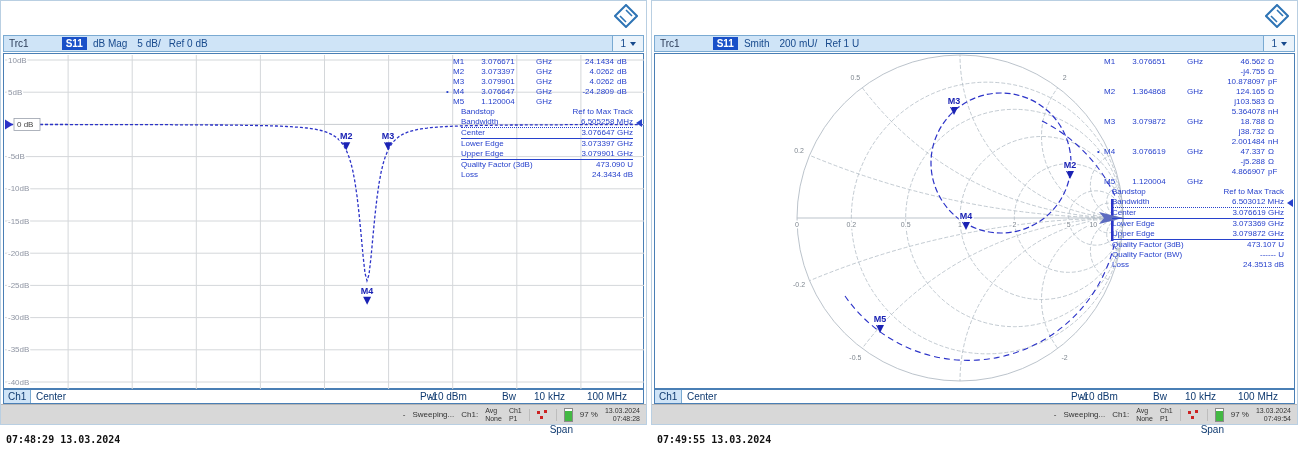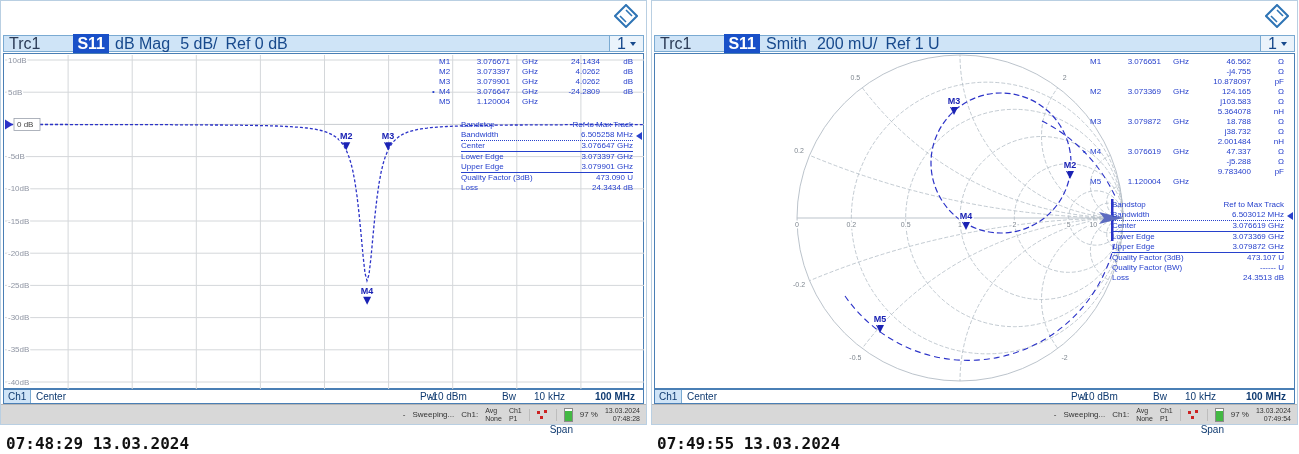--- a/index.html
+++ b/index.html
@@ -1,64 +1,64 @@
 <!DOCTYPE html>
 <html><head>
 <meta charset="utf-8">
 <style>
   html,body{margin:0;padding:0;}
   body{width:1299px;height:454px;background:#ffffff;font-family:"Liberation Sans",sans-serif;position:relative;overflow:hidden;}
   .window{position:absolute;top:0;width:647px;height:425px;background:#fff;border:1px solid #b9cfe2;box-sizing:border-box;}
   #win-left{left:0;}
   #win-right{left:651px;}
   .logo{position:absolute;top:3px;right:8px;width:24px;height:24px;}
-  .toolbar{position:absolute;top:34px;left:2px;right:2px;height:17px;background:#cfe4f7;border:1px solid #7aaad2;display:flex;align-items:center;font-size:16px;color:#17498c;box-sizing:border-box;}
+  .toolbar{position:absolute;top:34px;left:2px;right:2px;height:17px;background:#cfe4f7;border:1px solid #7aaad2;display:flex;align-items:center;font-size:10px;color:#17498c;box-sizing:border-box;}
   .toolbar .trc{padding:0 5px;color:#2b3b57;}
   .toolbar .s11{background:#1950c8;color:#fff;padding:1px 4px;font-weight:bold;margin-left:28px;}
   .toolbar .fmt{padding:0 6px;}
   .toolbar .scale{padding:0 4px;}
   .toolbar .ref{padding:0 4px;}
   .trace-sel{margin-left:auto;background:#eaf3fb;border-left:1px solid #7aaad2;height:100%;display:flex;align-items:center;gap:4px;padding:0 7px;color:#17498c;cursor:pointer;}
   .chev{width:0;height:0;border-left:3px solid transparent;border-right:3px solid transparent;border-top:4px solid #17498c;}
   .plot{position:absolute;top:52px;left:2px;right:2px;bottom:35px;border:1px solid #4a7fb5;background:#fff;box-sizing:border-box;}
   .plot svg{position:absolute;left:0;top:0;}
   .mtable{position:absolute;top:3px;right:10px;color:#2741cc;font-size:8px;line-height:10px;}
   .mrow{display:flex;white-space:pre;}
   .c-b{width:7px;text-align:left;}
   .c-n{width:19px;text-align:left;}
-  .c-f{width:52px;text-align:right;}
+  .c-f{width:52px;text-align:center;}
   .c-fu{width:22px;text-align:left;padding-left:12px;}
   .c-v{width:56px;text-align:right;}
-  .c-vu{width:16px;text-align:right;padding-left:17px;}
-  .bandstop{margin-top:13px;width:172px;margin-left:auto;}
+  .c-vu{width:16px;text-align:left;padding-left:3px;}
+  .bandstop{margin-top:0;width:172px;margin-left:auto;}
   .brow{display:flex;position:relative;line-height:10px;}
   .brow .bl{flex:1;text-align:left;}
   .brow .bv{}
   .brow.u-dot{border-bottom:1px dotted #2741cc;gap:36px;}
   .brow.u-solid{border-bottom:1px solid #2741cc;}
   .tri-left{position:absolute;right:-9px;top:2px;width:0;height:0;border-top:4px solid transparent;border-bottom:4px solid transparent;border-right:6px solid #2741cc;}
   .chanbar{position:absolute;left:2px;right:2px;bottom:20px;height:15px;border:1px solid #4a7fb5;background:#fff;font-size:10px;color:#0f3a70;box-sizing:border-box;}
   .chanbar span{position:absolute;top:1px;}
   .ch-chip{left:0;top:0!important;bottom:0;background:#cfe4f7;border-right:1px solid #7aaad2;padding:1px 4px 0 4px;}
   .c-center-l{left:32px;} .c-center-v{left:100px;margin-top:24px;}
   .c-pwr-l{left:388px;padding-left:28px;} .c-pwr-v{left:425px;}
   .c-bw-l{left:498px;} .c-bw-v{left:530px;}
-  .c-span-l{right:70px;margin-top:33px;} .c-span-v{right:8px;font-weight:bold;}
+  .c-span-l{right:70px;margin-top:33px;} .c-span-v{right:16px;}
   .statusbar{position:absolute;left:0;right:0;bottom:0;height:19px;background:#d8d8d8;border-top:1px solid #b5b5b5;display:flex;align-items:center;font-size:8px;color:#333;}
   .st-group{margin-left:auto;display:flex;align-items:center;gap:7px;margin-right:6px;}
   .stk{display:flex;flex-direction:column;font-size:7px;line-height:8px;}
   .stk.rt{text-align:right;}
   .vsep{width:1px;height:12px;background:#bdbdbd;}
   .battery{width:7px;height:12px;border:1px solid #8a8a8a;background:linear-gradient(to top,#43b843 85%,#fff 85%);}
   .reddots{position:relative;width:12px;height:10px;}
   .reddots i{position:absolute;width:3px;height:3px;background:#cc2222;}
   .reddots i:nth-child(1){left:0;top:1px;}
   .reddots i:nth-child(2){left:7px;top:0;}
   .reddots i:nth-child(3){left:3px;top:6px;}
-  .timestamp{position:absolute;top:434px;font-family:"DejaVu Sans Mono",monospace;font-size:16px;font-weight:bold;color:#111;}
+  .timestamp{position:absolute;top:434px;font-family:"DejaVu Sans Mono",monospace;font-size:10px;font-weight:bold;color:#111;}
   #ts-left{left:6px;} #ts-right{left:657px;}
 </style>
 </head>
 <body>
 
 <div class="window" id="win-left">
   <svg class="logo" viewBox="0 0 24 24">
     <path d="M12 1 L23 12 L12 23 L1 12 Z" fill="none" stroke="#2e74b5" stroke-width="2"></path>
     <path d="M12 6 L18 12 M6 12 L12 18" stroke="#2e74b5" stroke-width="1.6" fill="none"></path>
   </svg>
@@ -279,29 +279,29 @@
         </g>
         <g>
           <polygon points="225,279 221,271 229,271" fill="#1a22b4"></polygon>
           <text x="225" y="268" text-anchor="middle" font-size="9" font-weight="bold" fill="#1a22b4" font-family="Liberation Sans, sans-serif" paint-order="stroke" stroke="#ffffff" stroke-width="3">M5</text>
         </g>
       </svg>
     <div class="mtable" id="mtable-right">
         <div class="mrow"><span class="c-b"></span><span class="c-n">M1</span><span class="c-f">3.076651</span><span class="c-fu">GHz</span><span class="c-v">46.562</span><span class="c-vu">Ω</span></div>
         <div class="mrow"><span class="c-b"></span><span class="c-n"></span><span class="c-f"></span><span class="c-fu"></span><span class="c-v">-j4.755</span><span class="c-vu">Ω</span></div>
         <div class="mrow"><span class="c-b"></span><span class="c-n"></span><span class="c-f"></span><span class="c-fu"></span><span class="c-v">10.878097</span><span class="c-vu">pF</span></div>
-        <div class="mrow"><span class="c-b"></span><span class="c-n">M2</span><span class="c-f">3.073369</span><span class="c-fu">GHz</span><span class="c-v">124.165</span><span class="c-vu">Ω</span></div>
+        <div class="mrow"><span class="c-b"></span><span class="c-n">M2</span><span class="c-f">1.364868</span><span class="c-fu">GHz</span><span class="c-v">124.165</span><span class="c-vu">Ω</span></div>
         <div class="mrow"><span class="c-b"></span><span class="c-n"></span><span class="c-f"></span><span class="c-fu"></span><span class="c-v">j103.583</span><span class="c-vu">Ω</span></div>
         <div class="mrow"><span class="c-b"></span><span class="c-n"></span><span class="c-f"></span><span class="c-fu"></span><span class="c-v">5.364078</span><span class="c-vu">nH</span></div>
         <div class="mrow"><span class="c-b"></span><span class="c-n">M3</span><span class="c-f">3.079872</span><span class="c-fu">GHz</span><span class="c-v">18.788</span><span class="c-vu">Ω</span></div>
         <div class="mrow"><span class="c-b"></span><span class="c-n"></span><span class="c-f"></span><span class="c-fu"></span><span class="c-v">j38.732</span><span class="c-vu">Ω</span></div>
         <div class="mrow"><span class="c-b"></span><span class="c-n"></span><span class="c-f"></span><span class="c-fu"></span><span class="c-v">2.001484</span><span class="c-vu">nH</span></div>
         <div class="mrow"><span class="c-b">•</span><span class="c-n">M4</span><span class="c-f">3.076619</span><span class="c-fu">GHz</span><span class="c-v">47.337</span><span class="c-vu">Ω</span></div>
         <div class="mrow"><span class="c-b"></span><span class="c-n"></span><span class="c-f"></span><span class="c-fu"></span><span class="c-v">-j5.288</span><span class="c-vu">Ω</span></div>
-        <div class="mrow"><span class="c-b"></span><span class="c-n"></span><span class="c-f"></span><span class="c-fu"></span><span class="c-v">9.783400</span><span class="c-vu">pF</span></div>
+        <div class="mrow"><span class="c-b"></span><span class="c-n"></span><span class="c-f"></span><span class="c-fu"></span><span class="c-v">4.866907</span><span class="c-vu">pF</span></div>
         <div class="mrow"><span class="c-b"></span><span class="c-n">M5</span><span class="c-f">1.120004</span><span class="c-fu">GHz</span><span class="c-v"></span><span class="c-vu"></span></div>
         <div class="bandstop">
           <div class="brow">
             <span class="bl">Bandstop</span>
             <span class="bv">Ref to Max  Track</span>
           </div>
           <div class="brow u-dot">
             <span class="bl">Bandwidth</span>
             <span class="bv">6.503012 MHz</span>
             <span class="tri-left"></span>

